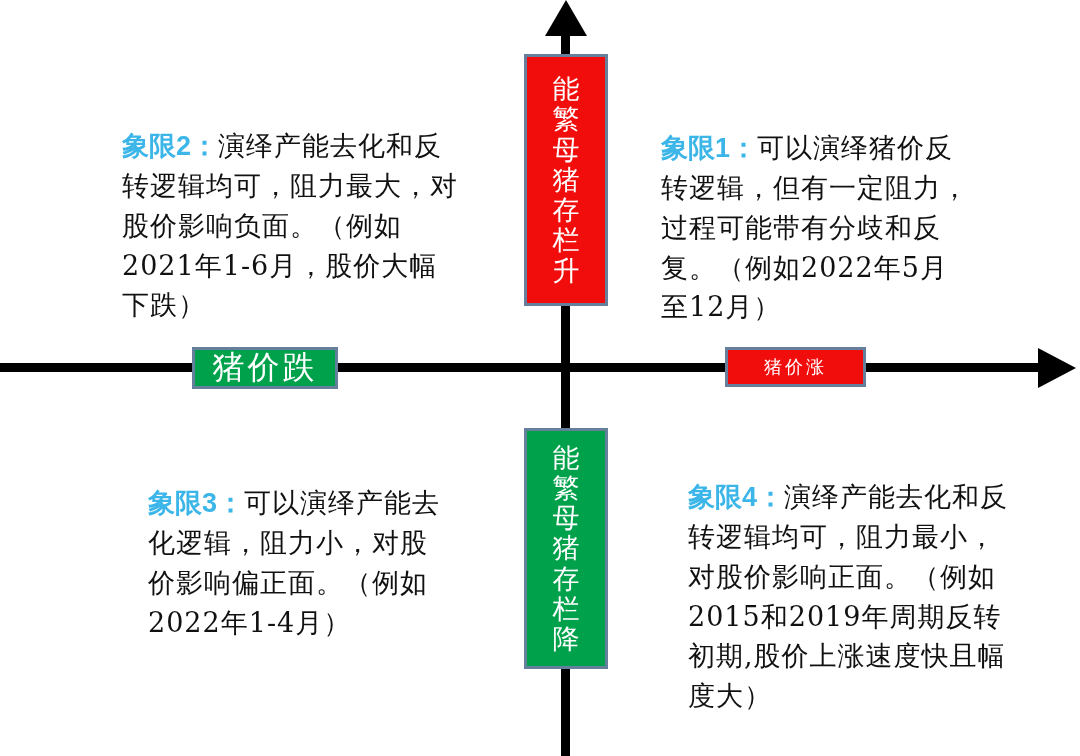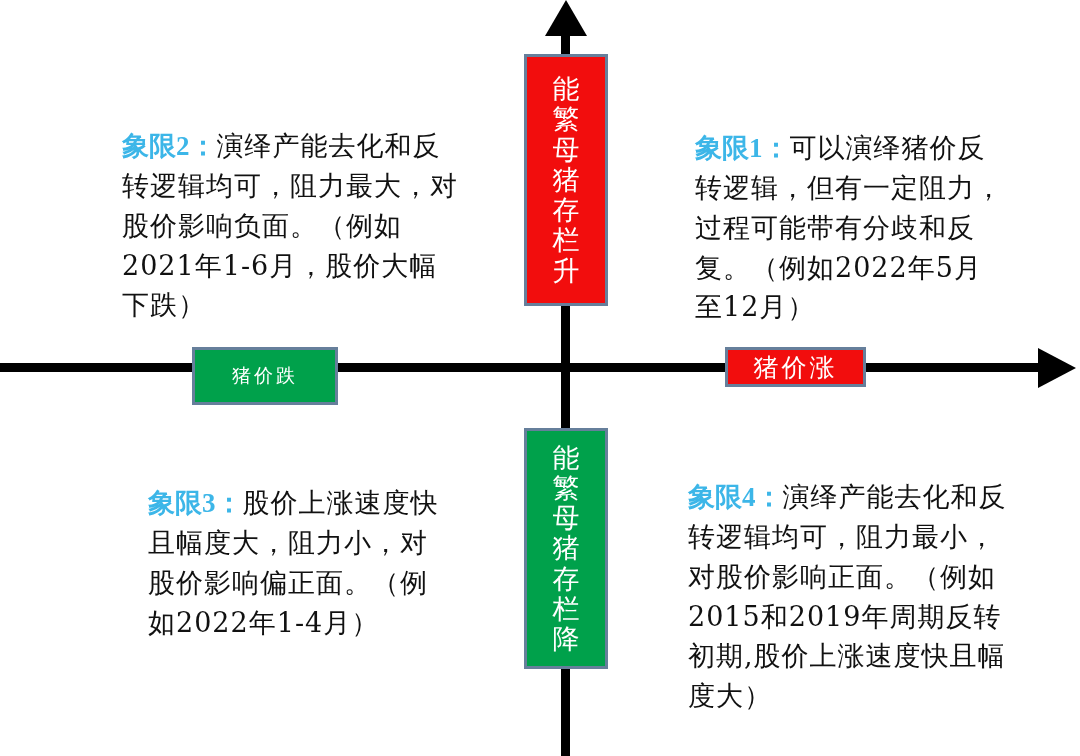--- a/index.html
+++ b/index.html
@@ -66,30 +66,30 @@
     font-family: "DejaVu Serif", "Liberation Serif", serif;
     font-weight: 400;
   }
   .axis-box.green { background: #00a14b; }
   .axis-box.red   { background: #f20d0d; }
 
   #box-pig-down {
     left: 192px;
     top: 347px;
     width: 146px;
-    height: 58px;
-    font-size: 19px;
+    height: 42px;
+    font-size: 32px;
     letter-spacing: 3px;
   }
   #box-pig-up {
     left: 725px;
     top: 347px;
     width: 141px;
     height: 40px;
-    font-size: 25px;
+    font-size: 18px;
     letter-spacing: 3px;
     font-family: Liberation Mono, monospace;
   }
 
   
   .axis-box.vertical {
     flex-direction: column;
     justify-content: center;
     line-height: 1.12;
     font-size: 27px;
@@ -117,26 +117,26 @@
     font-size: 27px;
     line-height: 1.47;
     color: #111111;
     letter-spacing: 1px;
     text-align: left;
     white-space: pre-line;
   }
   .quad .qlabel {
     color: #3cb6e8;
     font-weight: bold;
-    font-family: Liberation Serif, serif;
+    font-family: Liberation Sans, sans-serif;
     letter-spacing: 0px;
   }
 
   #quad-2 { left: 122px; top: 86px;  width: 340px; }
-  #quad-1 { left: 695px; top: 88px;  width: 310px; }
+  #quad-1 { left: 661px; top: 88px;  width: 310px; }
   #quad-3 { left: 148px; top: 443px; width: 300px; }
   #quad-4 { left: 688px; top: 437px; width: 330px; }
 </style>
 </head>
 <body>
 
 <div id="canvas">
 
   <div class="axis-h"></div>
   <div class="axis-v"></div>
@@ -169,20 +169,20 @@
 
   <div class="quad" id="quad-2">
     <span class="qlabel">象限2：</span><span>演绎产能去化和反转逻辑均可，阻力最大，对股价影响负面。（例如2021年1-6月，股价大幅下跌）</span>
   </div>
 
   <div class="quad" id="quad-1">
     <span class="qlabel">象限1：</span><span>可以演绎猪价反转逻辑，但有一定阻力，过程可能带有分歧和反复。（例如2022年5月至12月）</span>
   </div>
 
   <div class="quad" id="quad-3">
-    <span class="qlabel">象限3：</span><span>股价上涨速度快且幅度大，阻力小，对股价影响偏正面。（例如2022年1-4月）</span>
+    <span class="qlabel">象限3：</span><span>可以演绎产能去化逻辑，阻力小，对股价影响偏正面。（例如2022年1-4月）</span>
   </div>
 
   <div class="quad" id="quad-4">
     <span class="qlabel">象限4：</span><span>演绎产能去化和反转逻辑均可，阻力最小，对股价影响正面。（例如2015和2019年周期反转初期,股价上涨速度快且幅度大）</span>
   </div>
 
 </div>
 
 </body></html>

